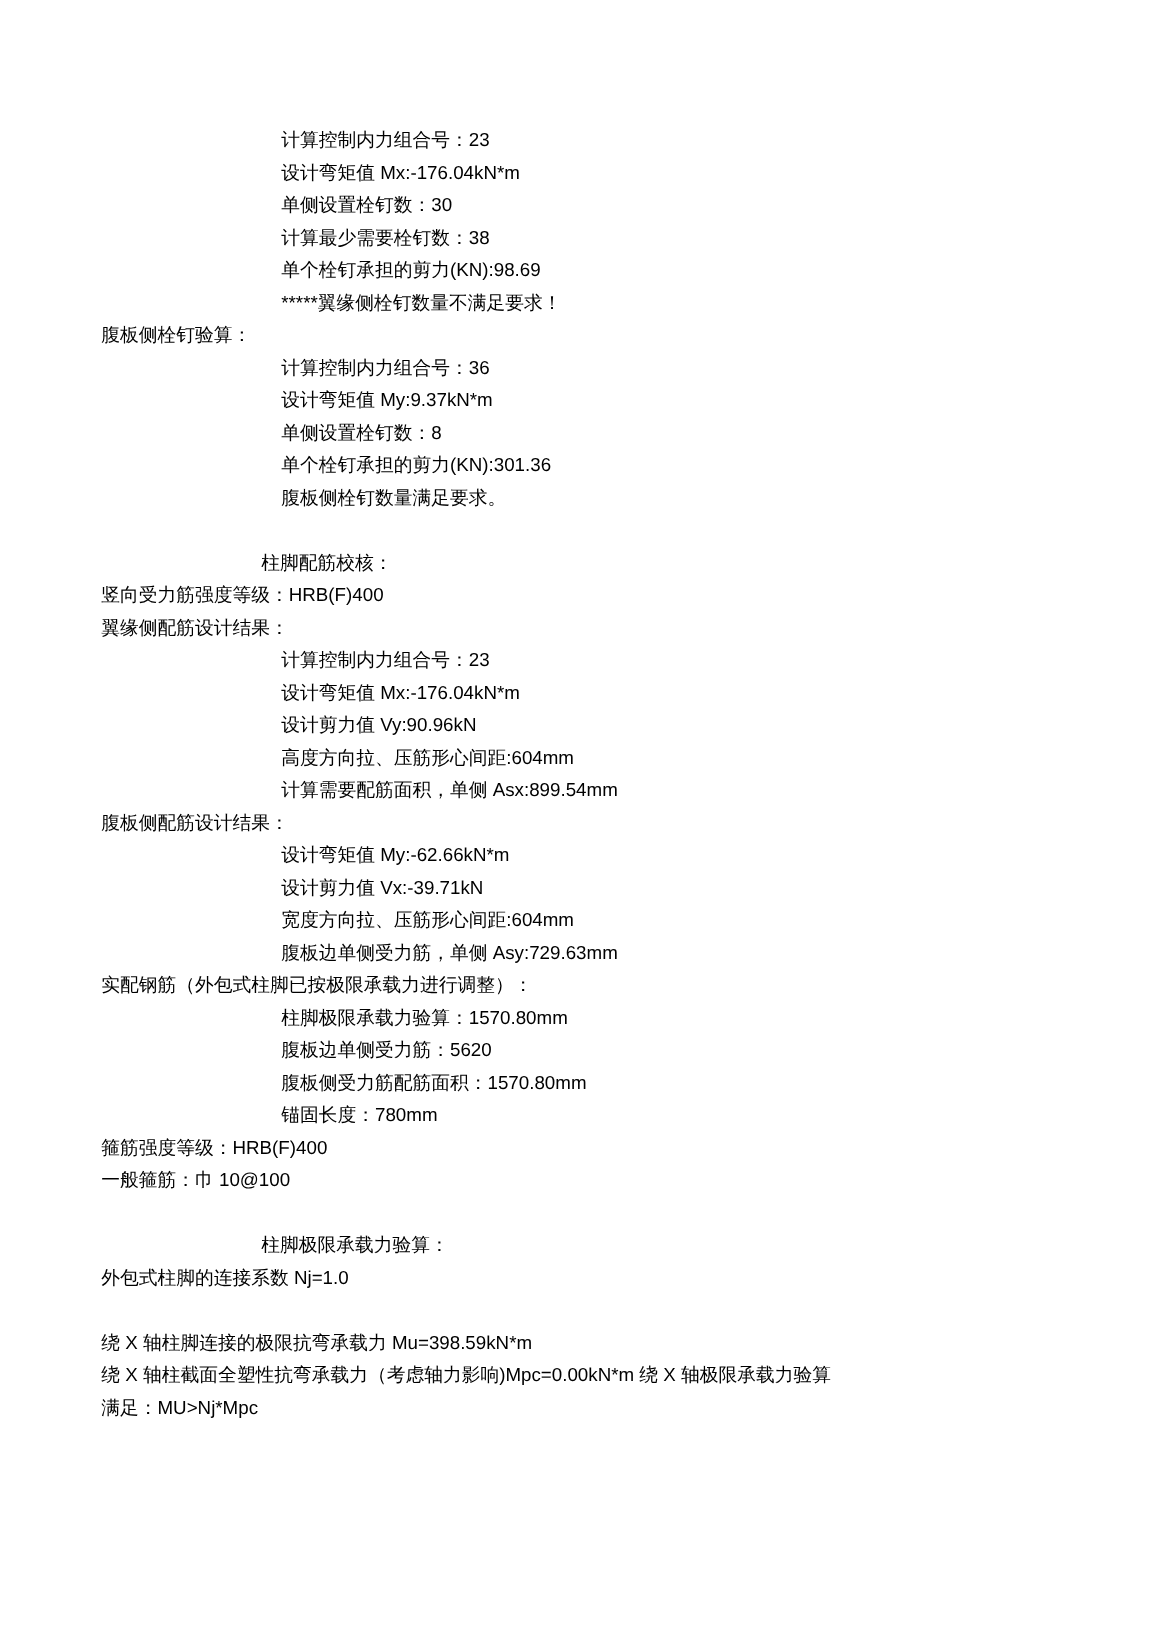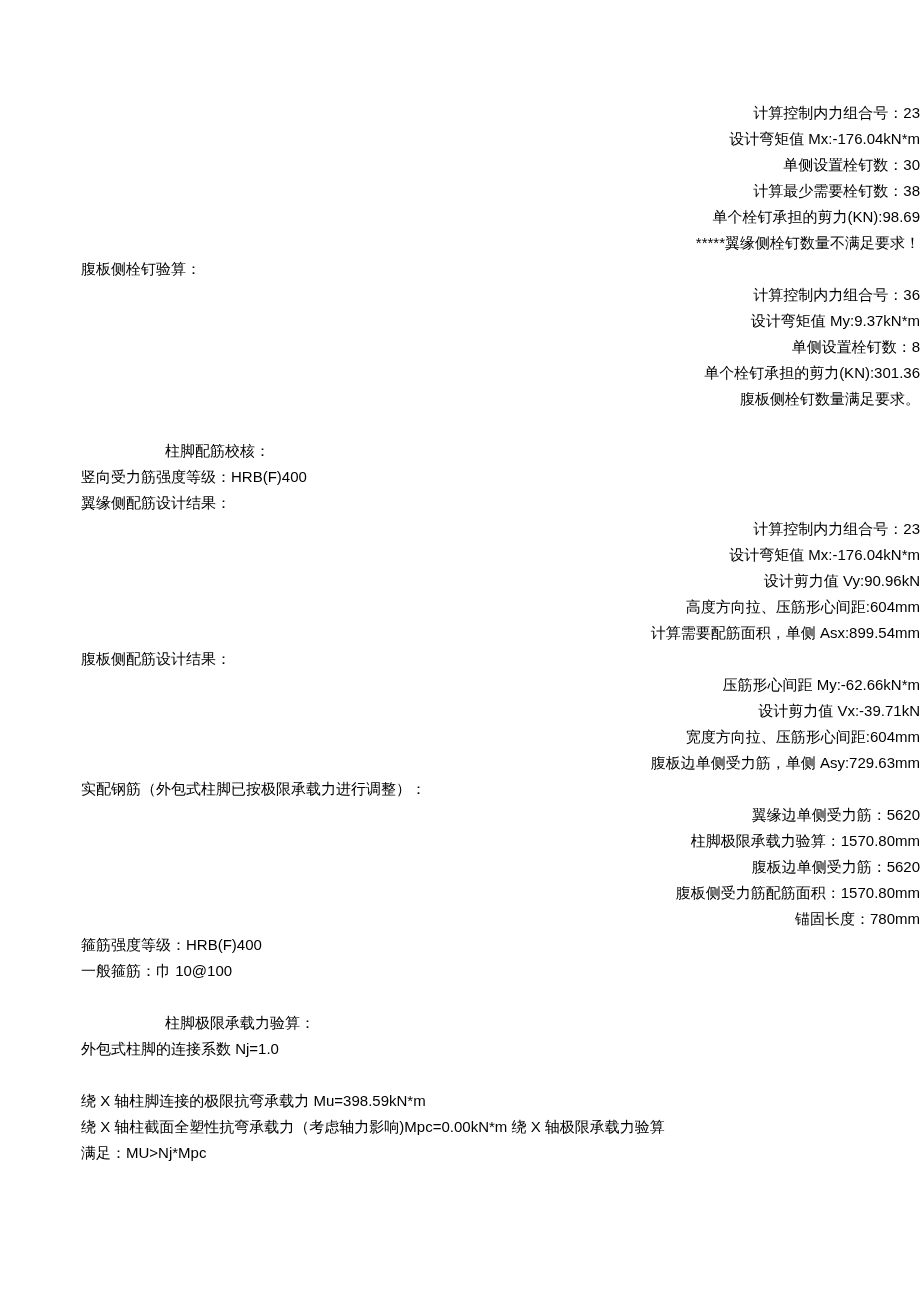--- a/index.html
+++ b/index.html
@@ -11,23 +11,23 @@
   body {
     padding: 100px 0 60px 0;
   }
   .page {
     font-family: "Microsoft YaHei", "PingFang SC", "Heiti SC", sans-serif;
     font-size: 15px;
     line-height: 26px;
     color: #000000;
     white-space: nowrap;
   }
-  .ind1 { padding-left: 165px; }
+  .ind1 { padding-left: 165px; margin-left: 44px; }
   .ind2 { padding-left: 81px; }
-  .ind3 { padding-left: 225px; text-align: right; }
+  .ind3 { padding-left: 225px; }
   .blank { height: 26px; }
 </style>
 </head>
 <body>
 
 <div class="page">
 
   <div class="ind3">计算控制内力组合号：23</div>
   <div class="ind3">设计弯矩值 Mx:-176.04kN*m</div>
   <div class="ind3">单侧设置栓钉数：30</div>
@@ -45,26 +45,25 @@
 
   <div class="ind1">柱脚配筋校核：</div>
   <div class="ind2">竖向受力筋强度等级：HRB(F)400</div>
   <div class="ind2">翼缘侧配筋设计结果：</div>
   <div class="ind3">计算控制内力组合号：23</div>
   <div class="ind3">设计弯矩值 Mx:-176.04kN*m</div>
   <div class="ind3">设计剪力值 Vy:90.96kN</div>
   <div class="ind3">高度方向拉、压筋形心间距:604mm</div>
   <div class="ind3">计算需要配筋面积，单侧 Asx:899.54mm</div>
   <div class="ind2">腹板侧配筋设计结果：</div>
-  <div class="ind3">压筋形心间距 My:-62.66kN*m</div>
+  <div class="ind3">设计弯矩值 My:-62.66kN*m</div>
   <div class="ind3">设计剪力值 Vx:-39.71kN</div>
   <div class="ind3">宽度方向拉、压筋形心间距:604mm</div>
   <div class="ind3">腹板边单侧受力筋，单侧 Asy:729.63mm</div>
   <div class="ind2">实配钢筋（外包式柱脚已按极限承载力进行调整）：</div>
-  <div class="ind3">翼缘边单侧受力筋：5620</div>
   <div class="ind3">柱脚极限承载力验算：1570.80mm</div>
   <div class="ind3">腹板边单侧受力筋：5620</div>
   <div class="ind3">腹板侧受力筋配筋面积：1570.80mm</div>
   <div class="ind3">锚固长度：780mm</div>
   <div class="ind2">箍筋强度等级：HRB(F)400</div>
   <div class="ind2">一般箍筋：巾 10@100</div>
 
   <div class="blank"></div>
 
   <div class="ind1">柱脚极限承载力验算：</div>

